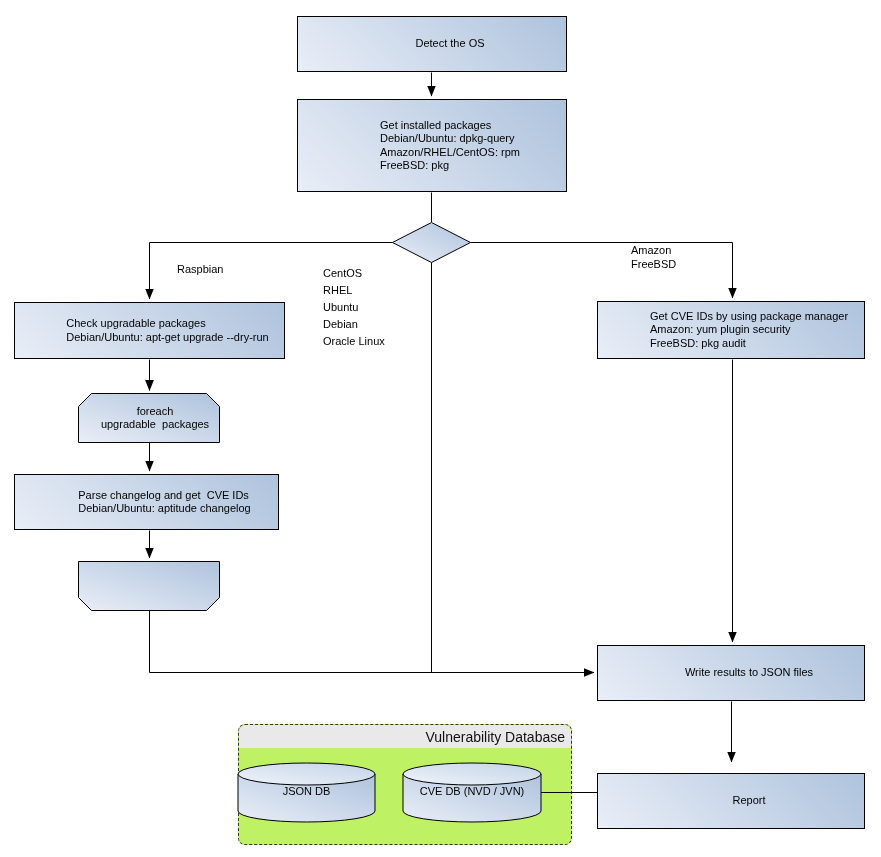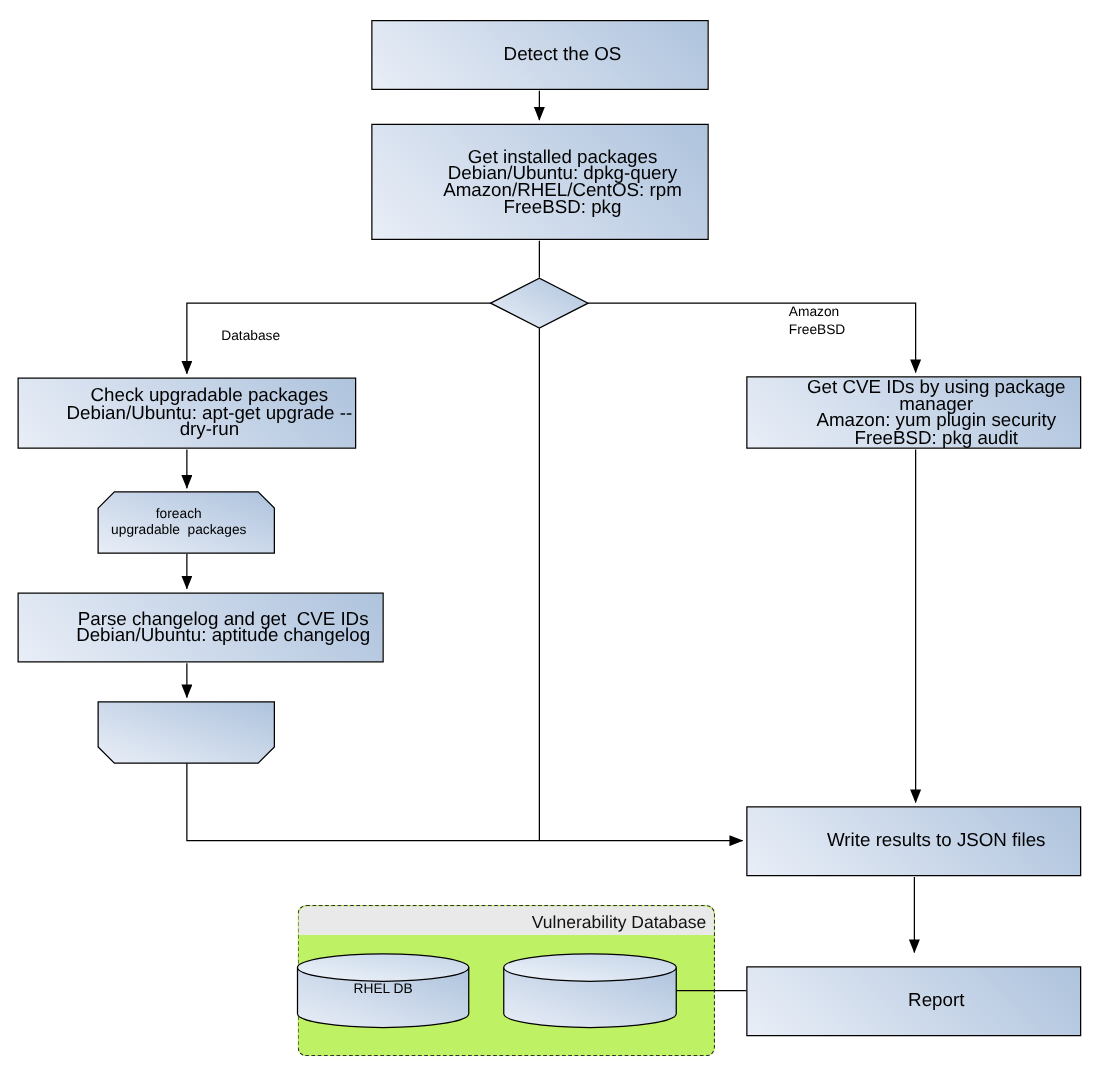--- a/index.html
+++ b/index.html
@@ -4,21 +4,21 @@
 <style>
   html,body{margin:0;padding:0;background:#ffffff;}
   .canvas{
     position:relative;width:881px;height:857px;background:#ffffff;
     font-family:"Liberation Sans",sans-serif;color:#000;overflow:hidden;
   }
   .node{
     position:absolute;box-sizing:border-box;border:1px solid #000;
     background:linear-gradient(45deg,#e9eef7 0%,#aec3dd 100%);
     display:flex;align-items:center;justify-content:center;
-    text-align:center;font-size:15px;line-height:13.5px;
+    font-size:11px;line-height:13.5px;
     white-space:pre-wrap;z-index:3;padding-left:36px;
   }
   .shape-label{
     position:absolute;display:flex;align-items:center;justify-content:center;
     text-align:center;font-size:11px;line-height:13.5px;white-space:pre-wrap;z-index:3;
   }
   .branch-label{
     position:absolute;font-size:11px;text-align:left;white-space:pre-wrap;z-index:3;
   }
   .lh14{line-height:14px;}
@@ -101,45 +101,51 @@
 Debian/Ubuntu: apt-get upgrade --dry-run</span>
   </div>
 
   <div class="node" style="left:297px;top:99px;width:270px;height:93px">
     <span>Get installed packages
 Debian/Ubuntu: dpkg-query
 Amazon/RHEL/CentOS: rpm
 FreeBSD: pkg</span>
   </div>
 
-  <div class="node" style="left:14px;top:474px;width:293px;height:56px">
+  <div class="node" style="left:14px;top:474px;width:265px;height:56px">
     <span>Parse changelog and get  CVE IDs
 Debian/Ubuntu: aptitude changelog</span>
   </div>
 
   <div class="node" style="left:597px;top:645px;width:268px;height:56px">
     <span>Write results to JSON files</span>
   </div>
 
   <div class="node" style="left:597px;top:301px;width:268px;height:58px">
     <span>Get CVE IDs by using package manager
 Amazon: yum plugin security
 FreeBSD: pkg audit</span>
   </div>
 
   <div class="node" style="left:597px;top:773px;width:268px;height:56px">
     <span>Report</span>
   </div>
 
-  <div class="shape-label" style="left:72px;top:393px;width:142px;height:50px">foreach
+  <div class="shape-label" style="left:84px;top:393px;width:142px;height:50px">foreach
 upgradable  packages</div>
 
 
-  <div class="shape-label" style="left:238px;top:776px;width:137px;height:32px">RHEL DB</div>
+  <div class="shape-label" style="left:238px;top:776px;width:137px;height:32px">JSON DB</div>
 
+  <div class="shape-label" style="left:403px;top:776px;width:138px;height:32px">CVE DB (NVD / JVN)</div>
 
-  <div class="branch-label lh14" style="left:177px;top:262px;width:90px">Database</div>
+  <div class="branch-label lh14" style="left:177px;top:262px;width:90px">Raspbian</div>
 
+  <div class="branch-label lh17" style="left:323px;top:265px;width:100px">CentOS
+RHEL
+Ubuntu
+Debian
+Oracle Linux</div>
 
   <div class="branch-label lh14" style="left:631px;top:243px;width:100px">Amazon
 FreeBSD</div>
 
 </div>
 
 </body></html>

